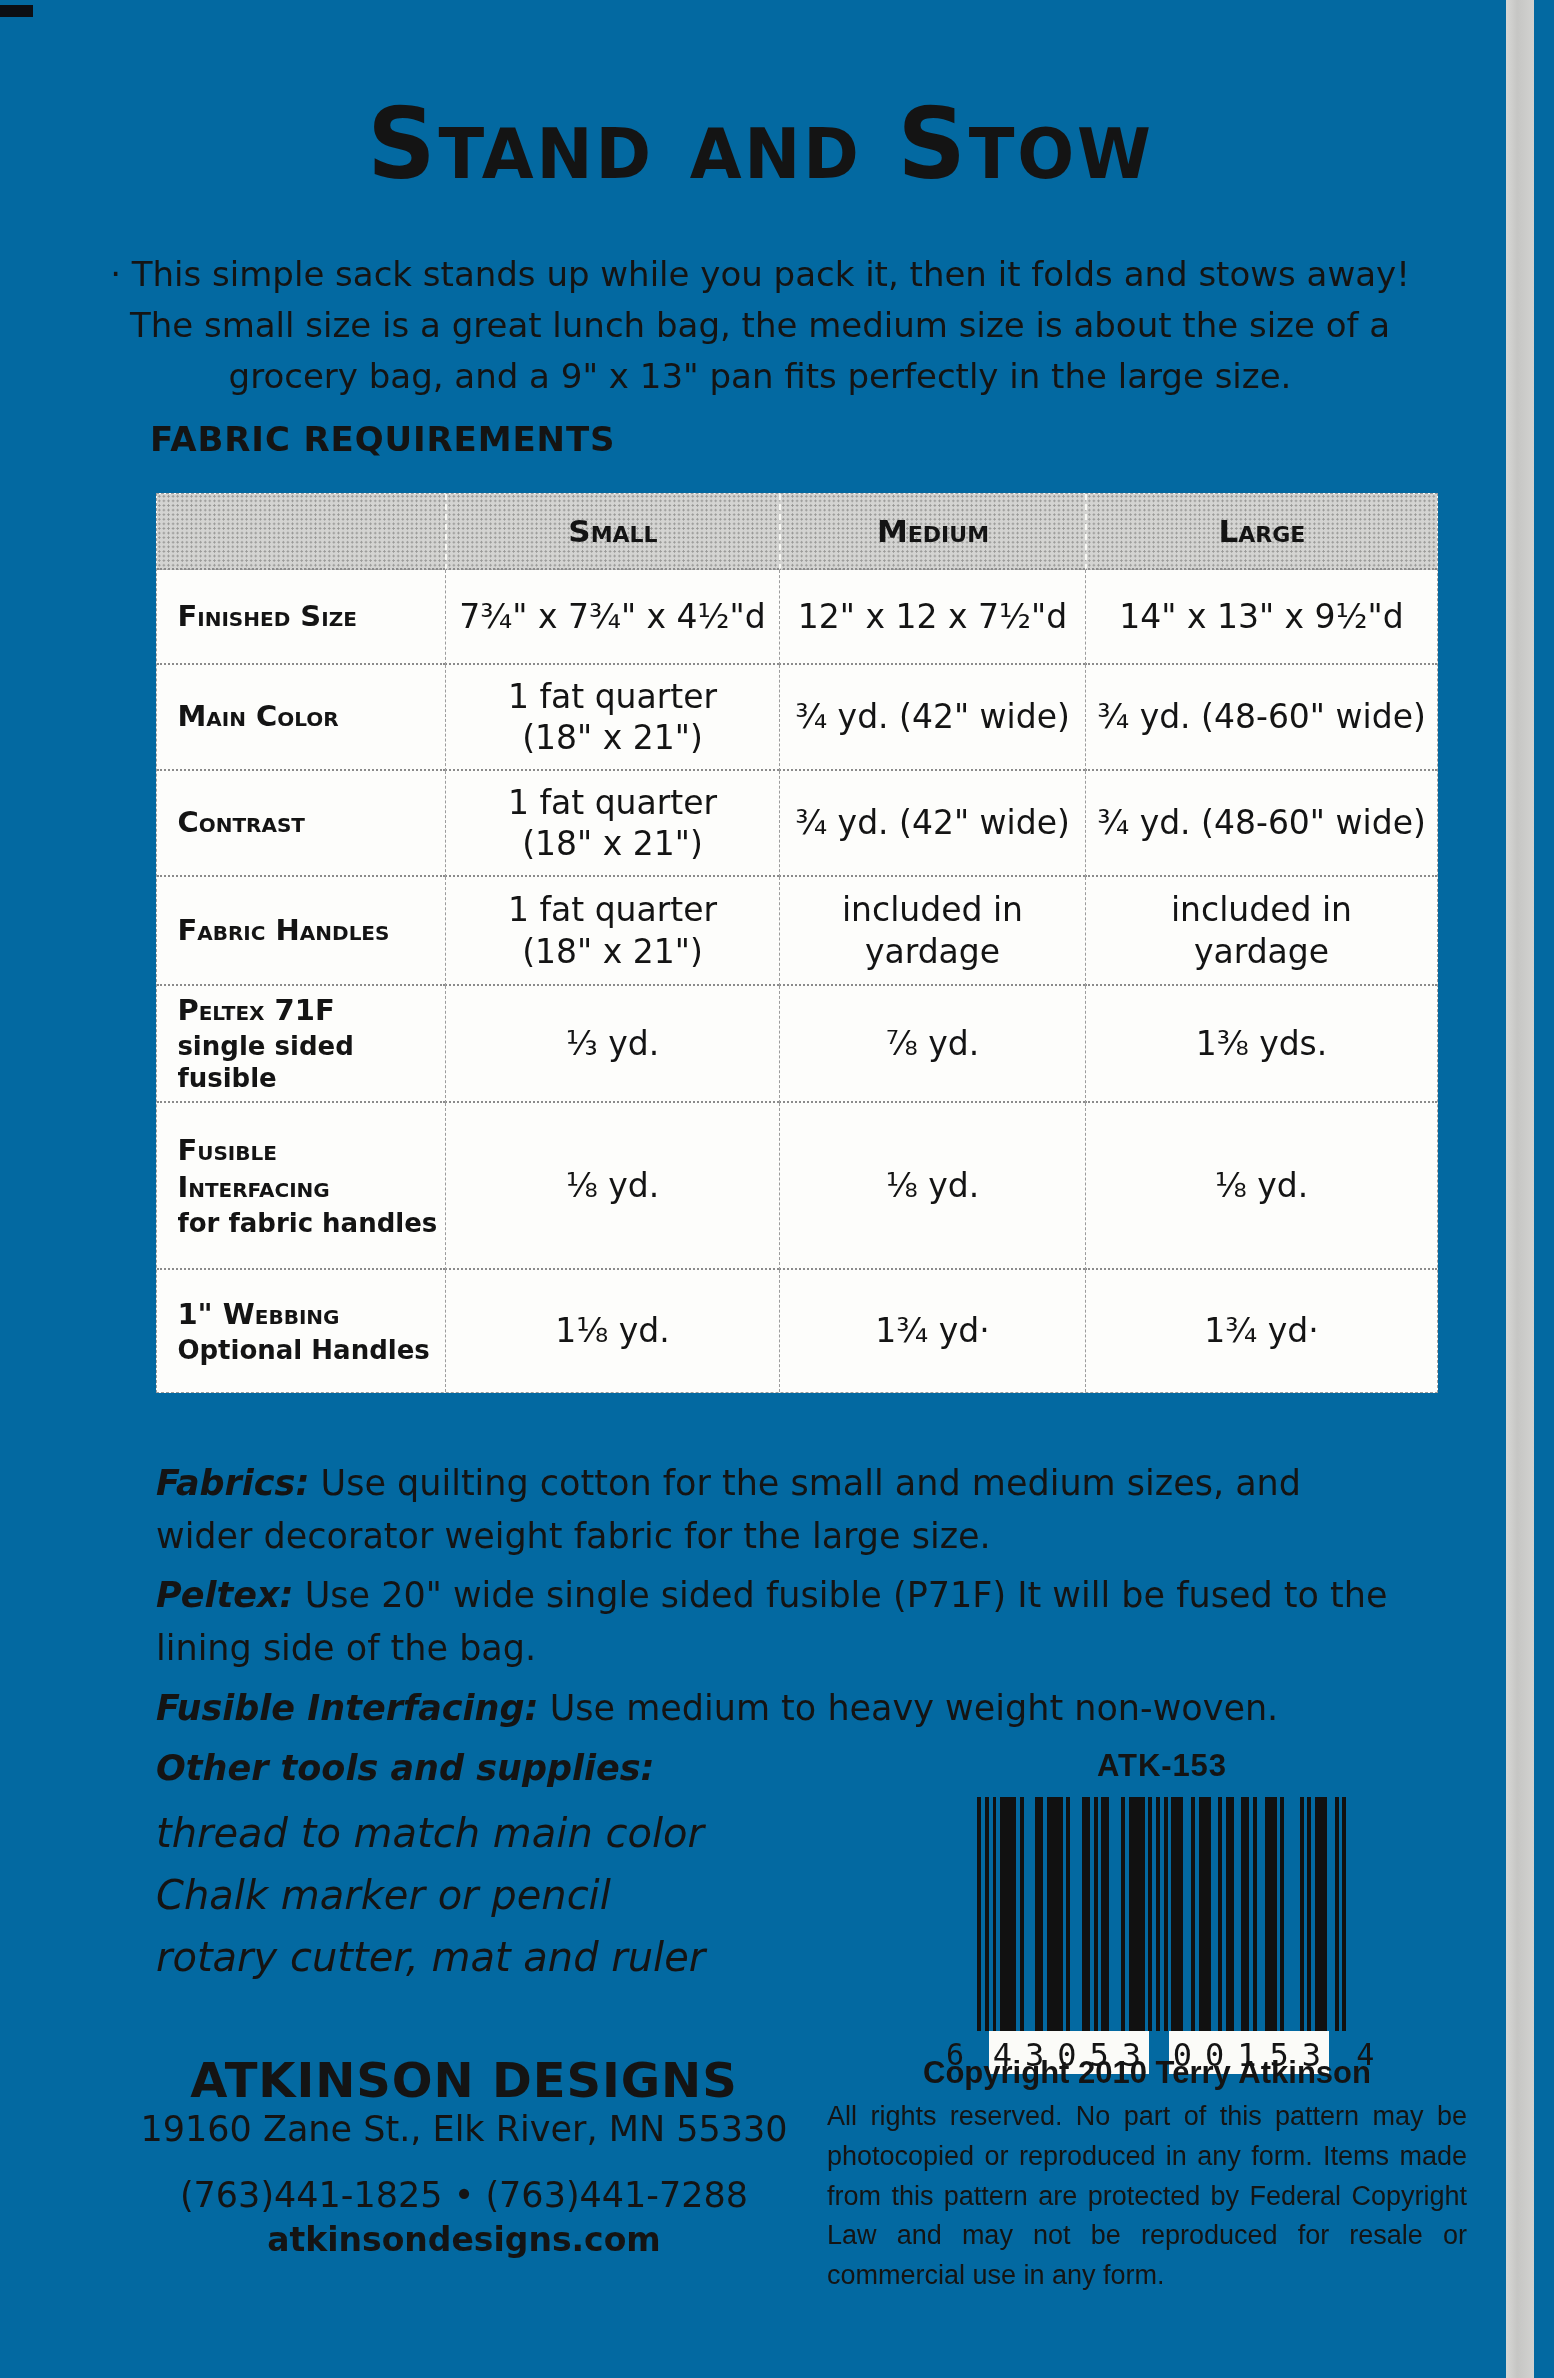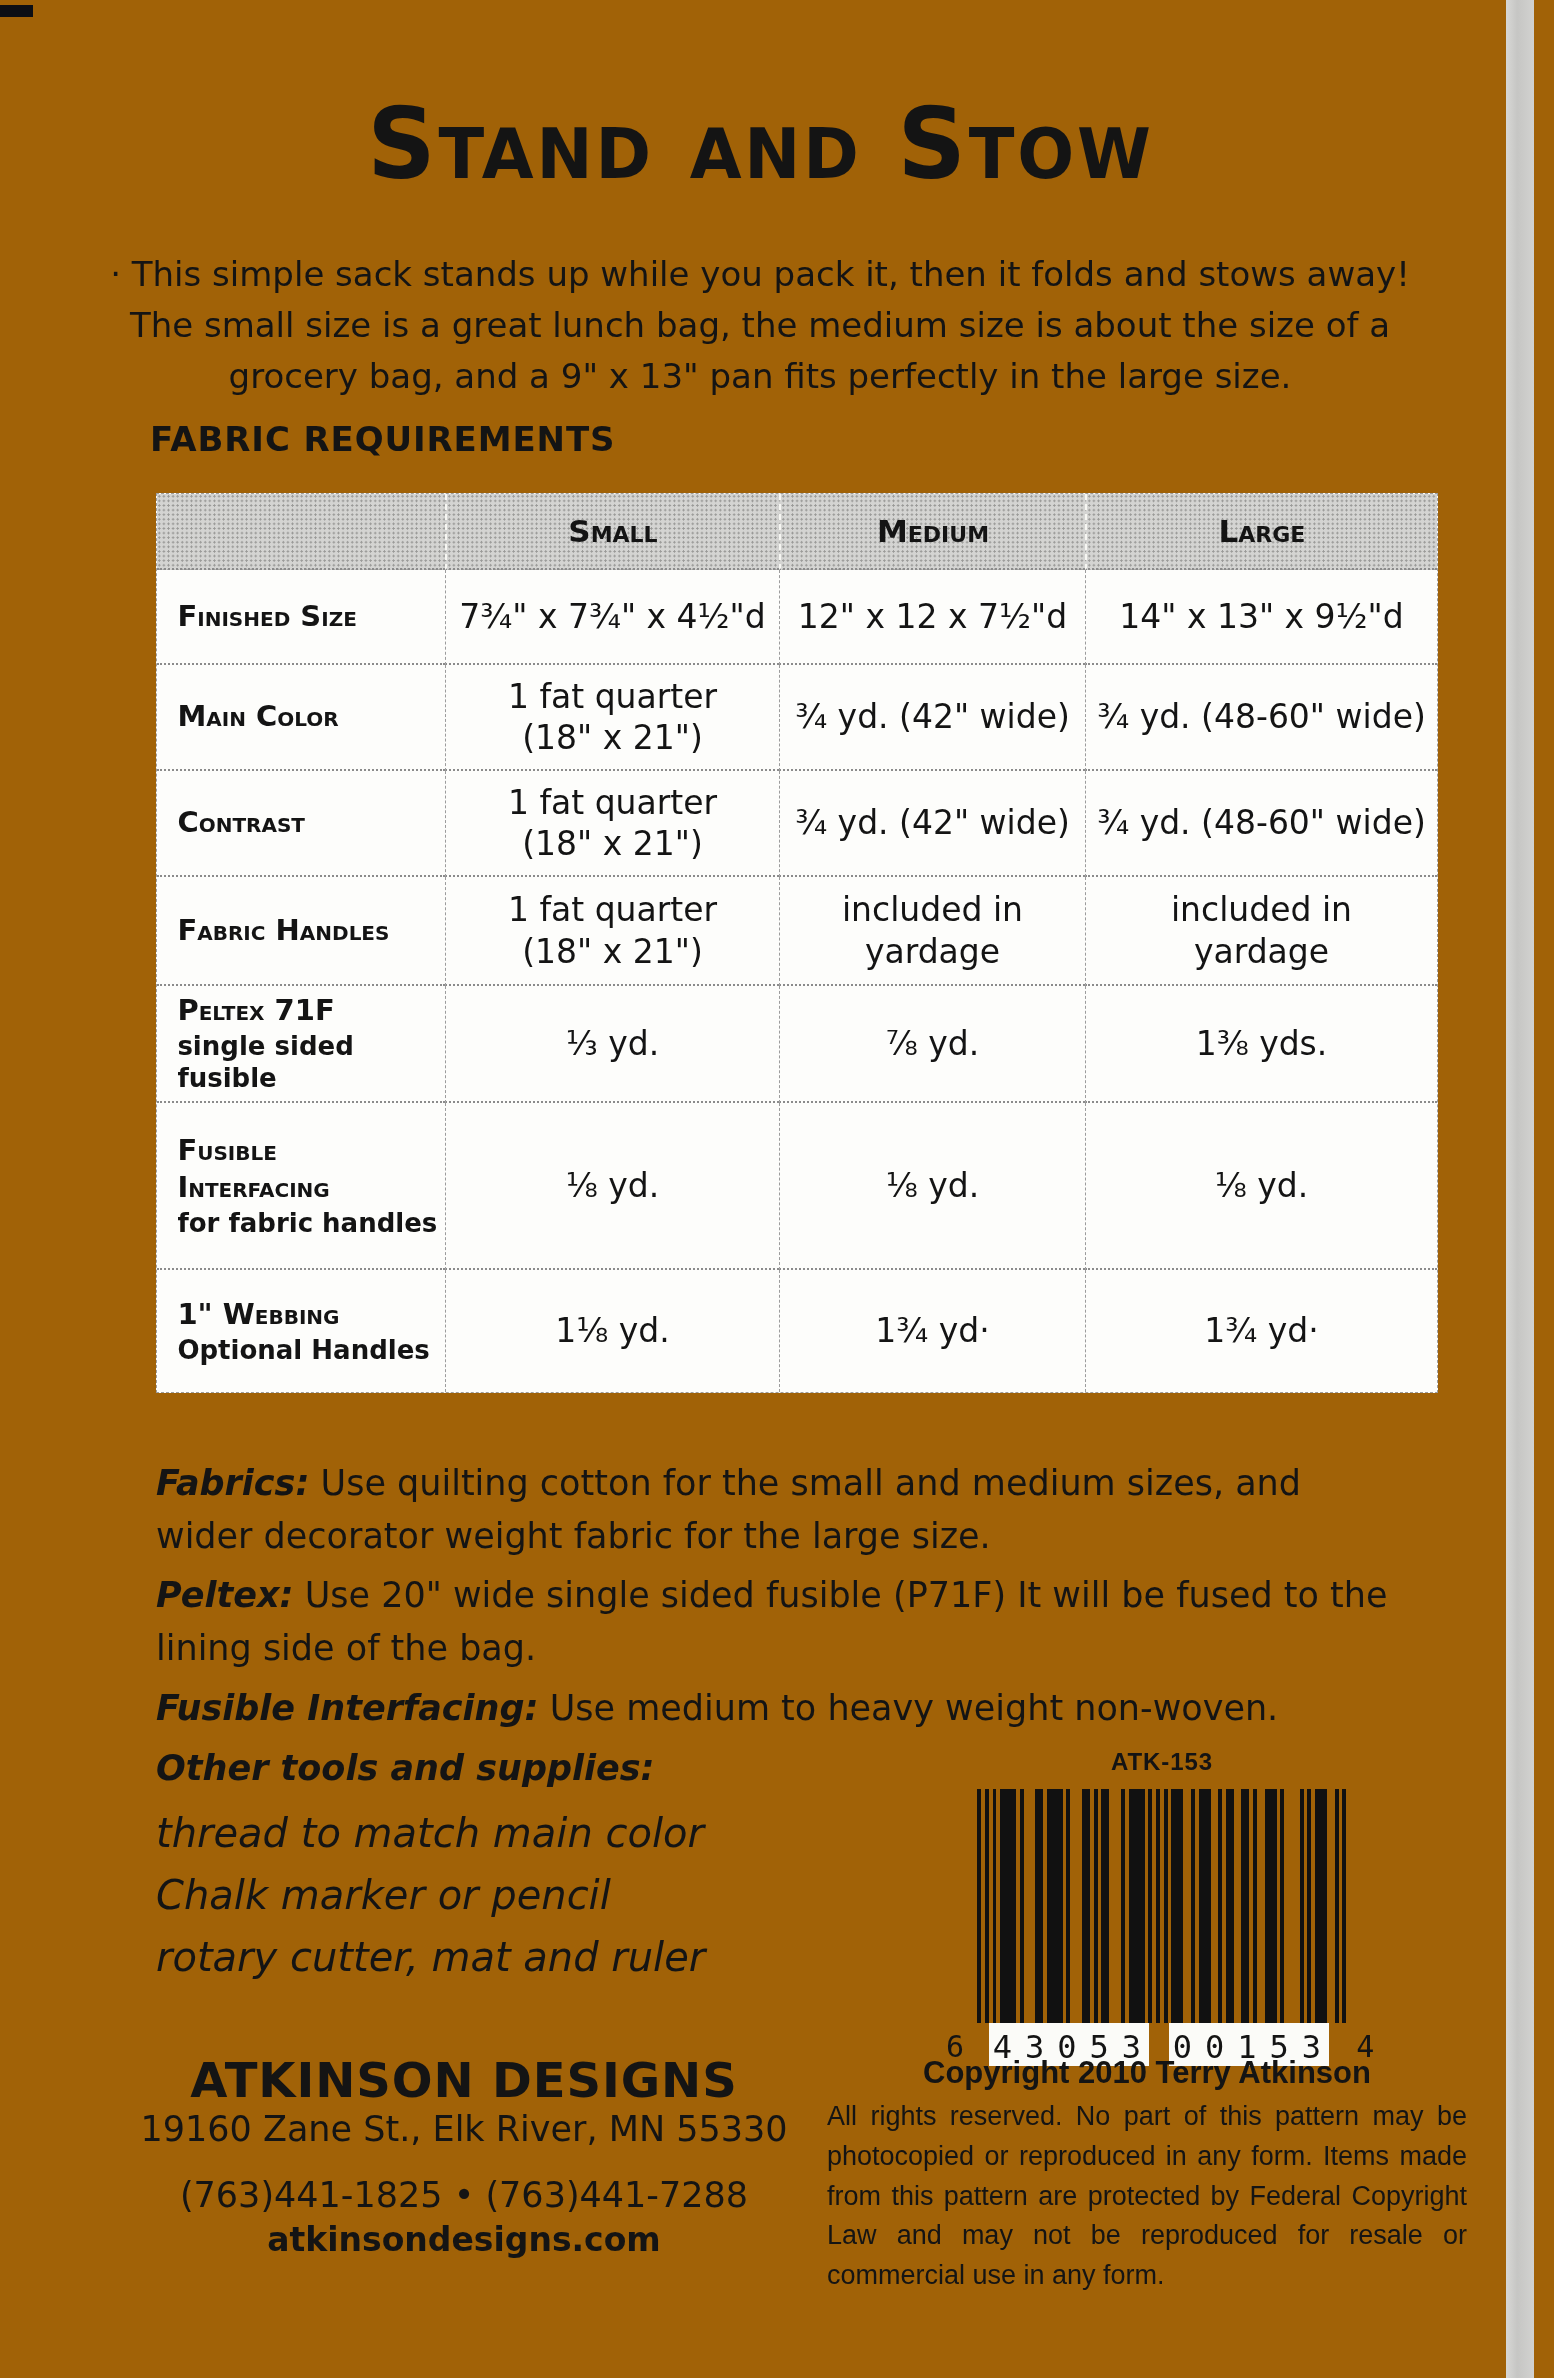--- a/index.html
+++ b/index.html
@@ -1,19 +1,19 @@
 <!DOCTYPE html>
 <html style="font-size:15px"><head>
 <meta charset="utf-8">
 <style>
   html,body{margin:0;padding:0;background:#e8e8e6;}
   #page{
     position:relative;
     width:1555px;height:2378px;
-    background:#a16207;
+    background:#0369a1;
     font-family:"DejaVu Sans",sans-serif;
     color:#141414;
     overflow:hidden;
     text-decoration:underline;
   }
   .sc{font-variant:small-caps;}
   .pre{white-space:pre-line;}
 
   
   .corner-mark{position:absolute;left:0;top:4.6px;width:33px;height:12px;background:#0c0e14;}
@@ -68,21 +68,21 @@
     position:absolute;left:156px;top:1421px;width:1248px;
     font-size:35px;line-height:1.5;margin-top:36px;
   }
   .notes p{margin:0 0 7.4px 0;}
   .note-lead{font-weight:bold;font-style:italic;}
   .tools-heading{font-weight:bold;font-style:italic;margin-top:3.7px;}
   .tool-item{font-style:italic;font-size:40px;line-height:1.55;}
 
   
   .barcode-block{position:absolute;left:944px;top:1748px;width:436px;text-align:center;}
-  .sku{font-family:"Liberation Sans",sans-serif;font-size:24px;font-weight:bold;letter-spacing:0.9px;}
+  .sku{font-family:"Liberation Sans",sans-serif;font-size:31px;font-weight:bold;letter-spacing:0.9px;}
   .upc{position:relative;margin:13px auto 0 auto;width:436px;height:271px;}
   .upc-bars{position:absolute;left:33px;top:0;width:369px;height:234px;}
   .upc-bars .bar{position:absolute;top:0;background:#111;}
   .upc-strip{
     position:absolute;bottom:-5.6px;height:43px;background:#fbfbf8;
     display:flex;align-items:flex-end;justify-content:space-between;
     font-family:"DejaVu Sans Mono",monospace;font-size:32px;padding:0 3.7px;box-sizing:border-box;
   }
   .upc-strip-left{left:45px;width:160px;}
   .upc-strip-right{left:225px;width:160px;}

